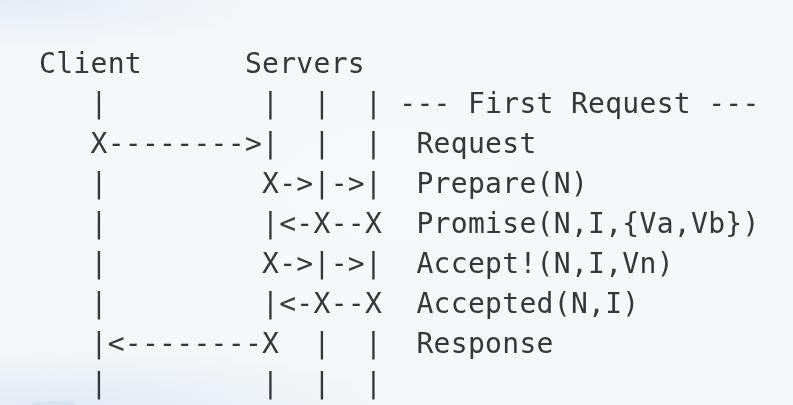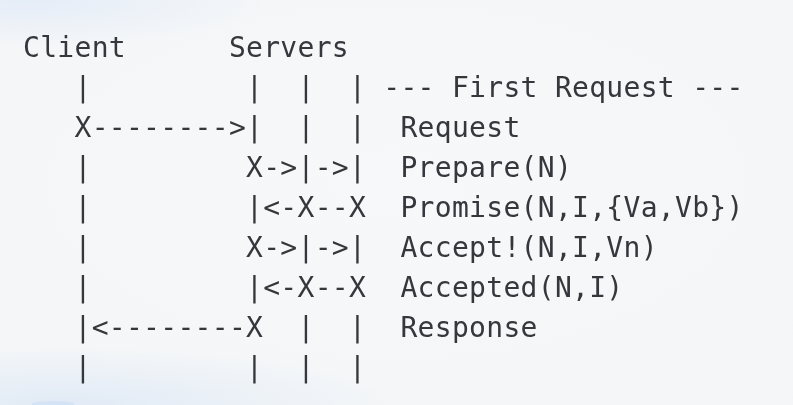--- a/index.html
+++ b/index.html
@@ -20,21 +20,21 @@
     
     background:
       radial-gradient(60% 20% at 8% 100%, rgba(190, 214, 243, 0.35) 0%, rgba(190, 214, 243, 0) 70%),
       radial-gradient(40% 15% at 4% 0%, rgba(214, 228, 248, 0.5) 0%, rgba(214, 228, 248, 0) 75%),
       radial-gradient(130% 130% at 50% 45%, #f6f8f9 0%, #f3f5f7 65%, #eceef1 100%);
   }
   .ascii {
     position: absolute;
     left: 23px;
     top: 28px;
-    margin: 0;
+    margin: 16px;
     font-family: "DejaVu Sans Mono", "Liberation Mono", monospace;
     font-size: 28px;
     line-height: 40px;
     letter-spacing: 0.3px;
     color: #34373c;
     white-space: pre;
   }
   .ascii .line {
     white-space: pre;
     height: 40px;

